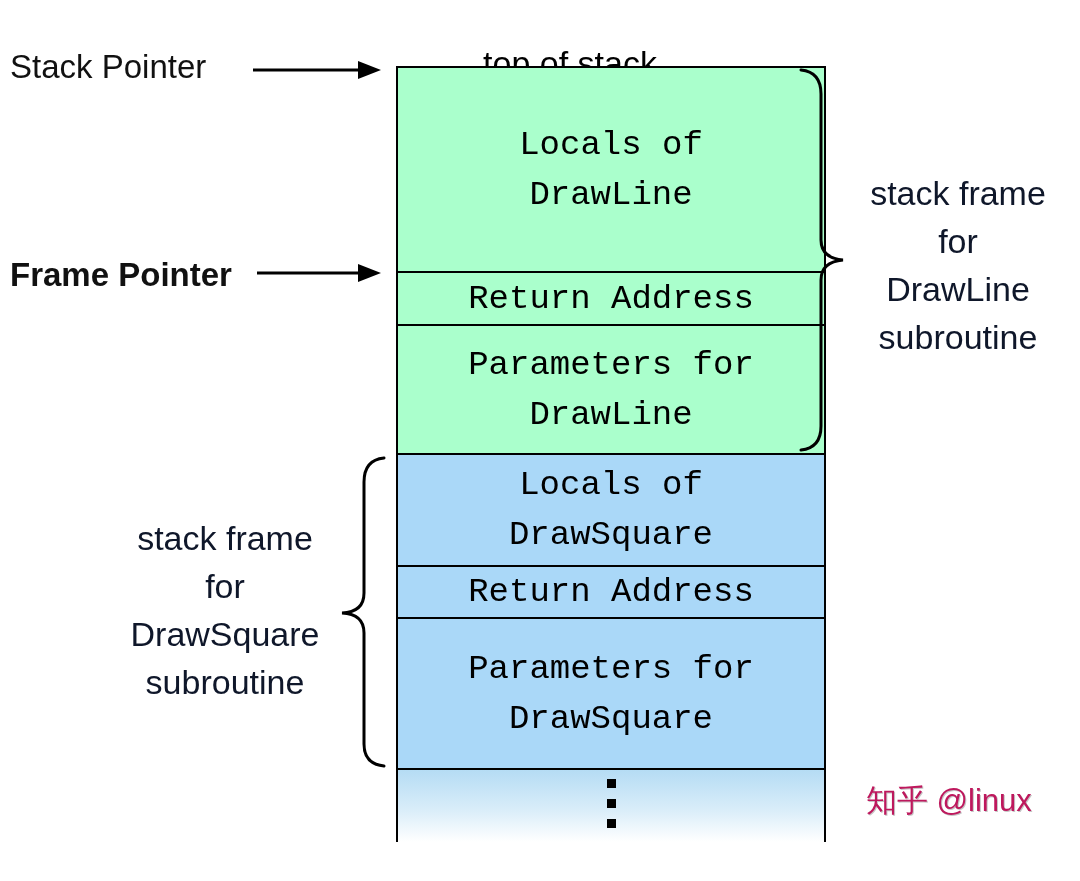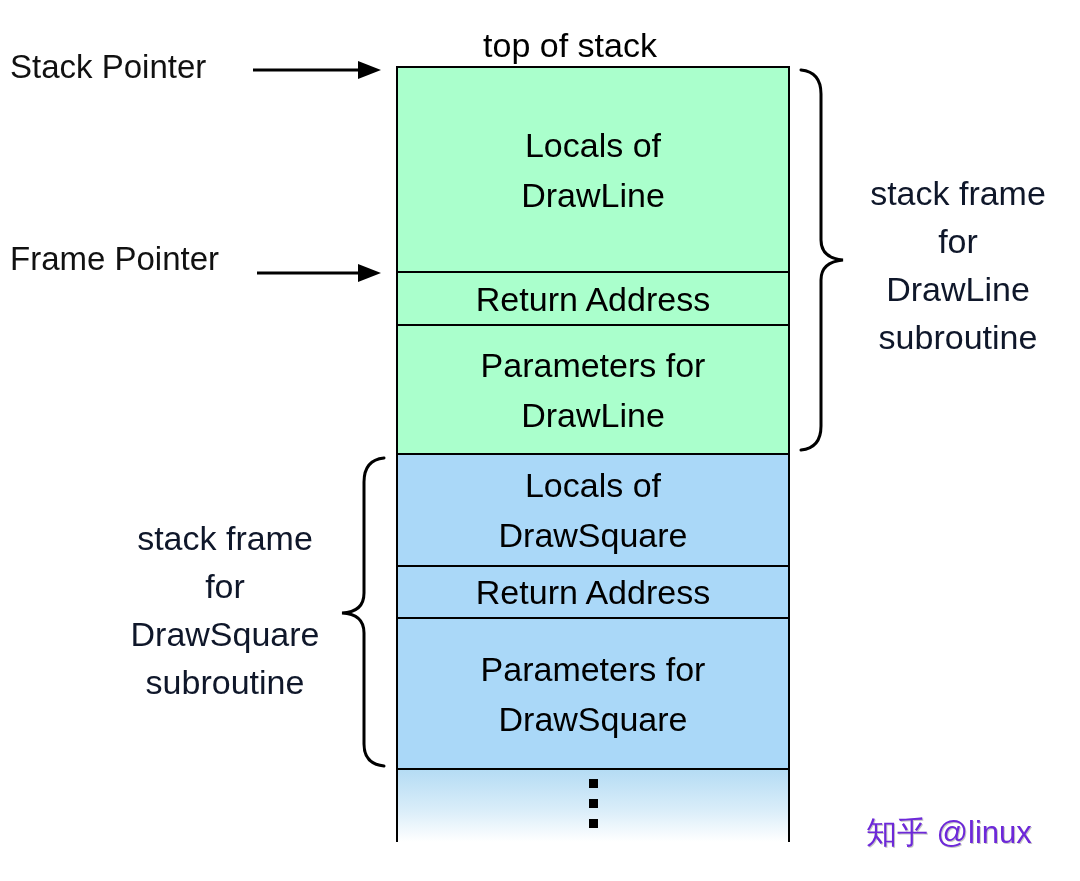--- a/index.html
+++ b/index.html
@@ -19,34 +19,35 @@
   .floating-label {
     position: absolute;
     font-size: 33px;
     color: #111;
     white-space: nowrap;
   }
 
   .top-of-stack {
     position: absolute;
     left: 350px;
-    top: 26px;
+    top: 44px;
     width: 440px;
     text-align: center;
     font-size: 34px;
   }
 
   
   .stack-column {
     position: absolute;
     left: 396px;
     top: 66px;
-    width: 394px;
+    width: 430px;
     border: 2px solid #000;
     border-bottom: none;
+    font-family: Liberation Mono, monospace;
   }
   .stack-row {
     width: 100%;
     border-bottom: 2px solid #000;
     display: flex;
     flex-direction: column;
     align-items: center;
     justify-content: center;
     font-size: 34px;
     line-height: 50px;
@@ -90,36 +91,36 @@
   svg.overlay {
     position: absolute;
     left: 0;
     top: 0;
     pointer-events: none;
   }
 
   .watermark {
     position: absolute;
     left: 866px;
-    top: 812px;
+    top: 780px;
     font-size: 31px;
-    color: #6d28d9;
+    color: #be185d;
     text-shadow: 1px 1px 0 #c6c6c6;
     white-space: nowrap;
   }
 </style>
 </head>
 <body>
 
 <div class="canvas">
 
   <div class="top-of-stack">top of stack</div>
 
   <div class="floating-label" style="left:10px; top:48px;">Stack Pointer</div>
-  <div class="floating-label" style="left:10px; top:240px;">Frame Pointer</div>
+  <div class="floating-label" style="left:10px; top:256px;font-weight:bold;">Frame Pointer</div>
 
   <div class="stack-column">
 
     <div class="stack-row row-locals-drawline" style="background-color: rgb(170, 255, 204);">
       <span>Locals of</span>
       <span>DrawLine</span>
     </div>
 
     <div class="stack-row row-return-drawline" style="background-color: rgb(170, 255, 204);">
       <span>Return Address</span>

